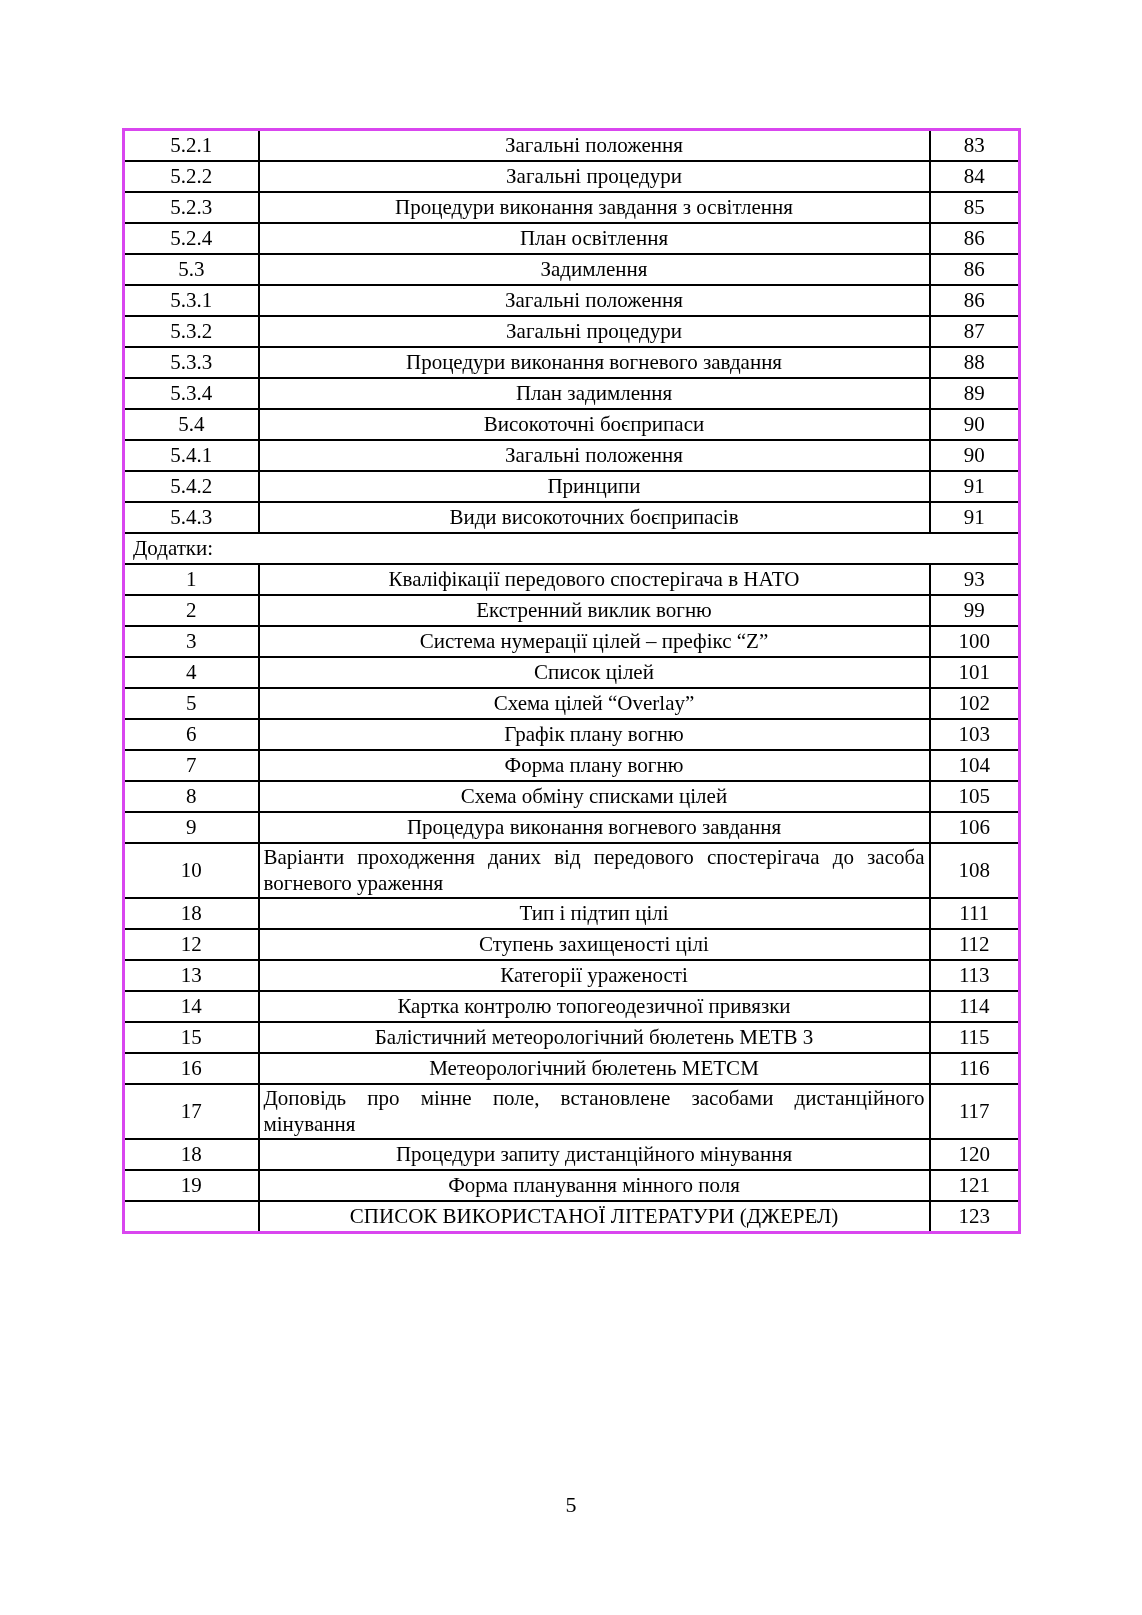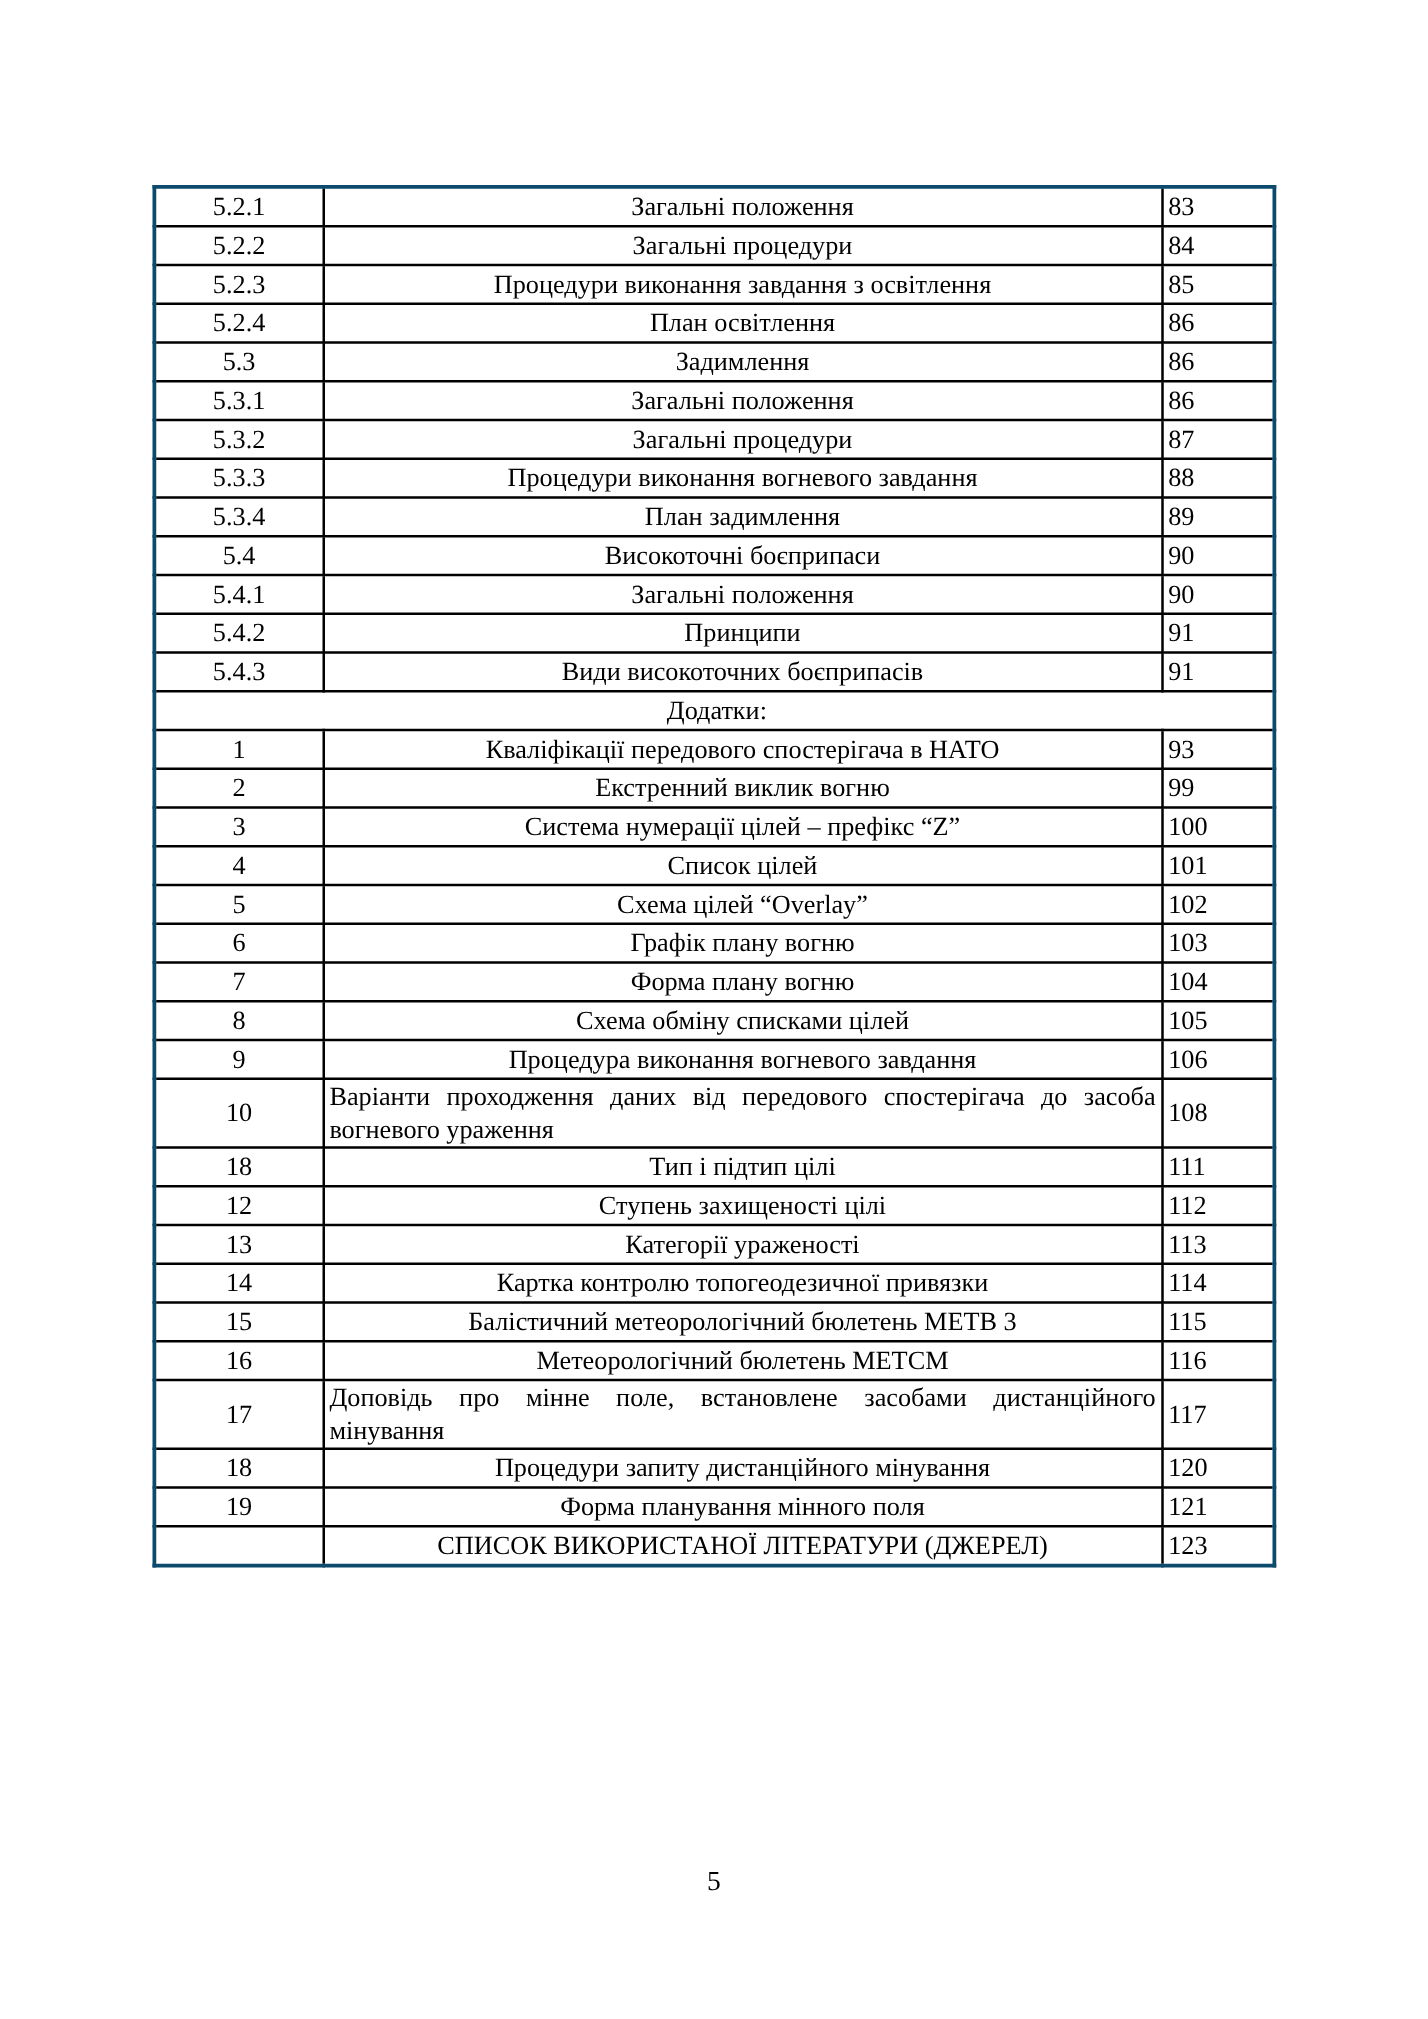--- a/index.html
+++ b/index.html
@@ -17,40 +17,39 @@
     overflow: hidden;
   }
   table.toc {
     position: absolute;
     left: 122px;
     top: 128px;
     width: 896px;
     border-collapse: collapse;
     table-layout: fixed;
     font-size: 21px;
-    border: 3px solid #0c4a6e;
-    margin-top: 20px;
+    border: 3px solid #d946ef;
   }
   table.toc td {
     border: 2px solid #000000;
     height: 27px;
     padding: 1px 4px;
     line-height: 1.22;
     vertical-align: middle;
     overflow: hidden;
   }
   col.col-num  { width: 135px; }
   col.col-title{ width: 671px; }
   col.col-page { width: 90px; }
   td.c-num  { text-align: center; }
   td.c-title{ text-align: center; padding-left: 10px; padding-right: 10px; }
   td.c-title.justify { text-align: justify; text-align-last: left; }
-  td.c-page { text-align: left; }
+  td.c-page { text-align: center; }
   tr.section-row td {
-    text-align: center;
+    text-align: left;
     padding-left: 8px;
   }
   .page-number {
     position: absolute;
     top: 1492px;
     left: 0;
     width: 100%;
     text-align: center;
     font-size: 22px;
   }

